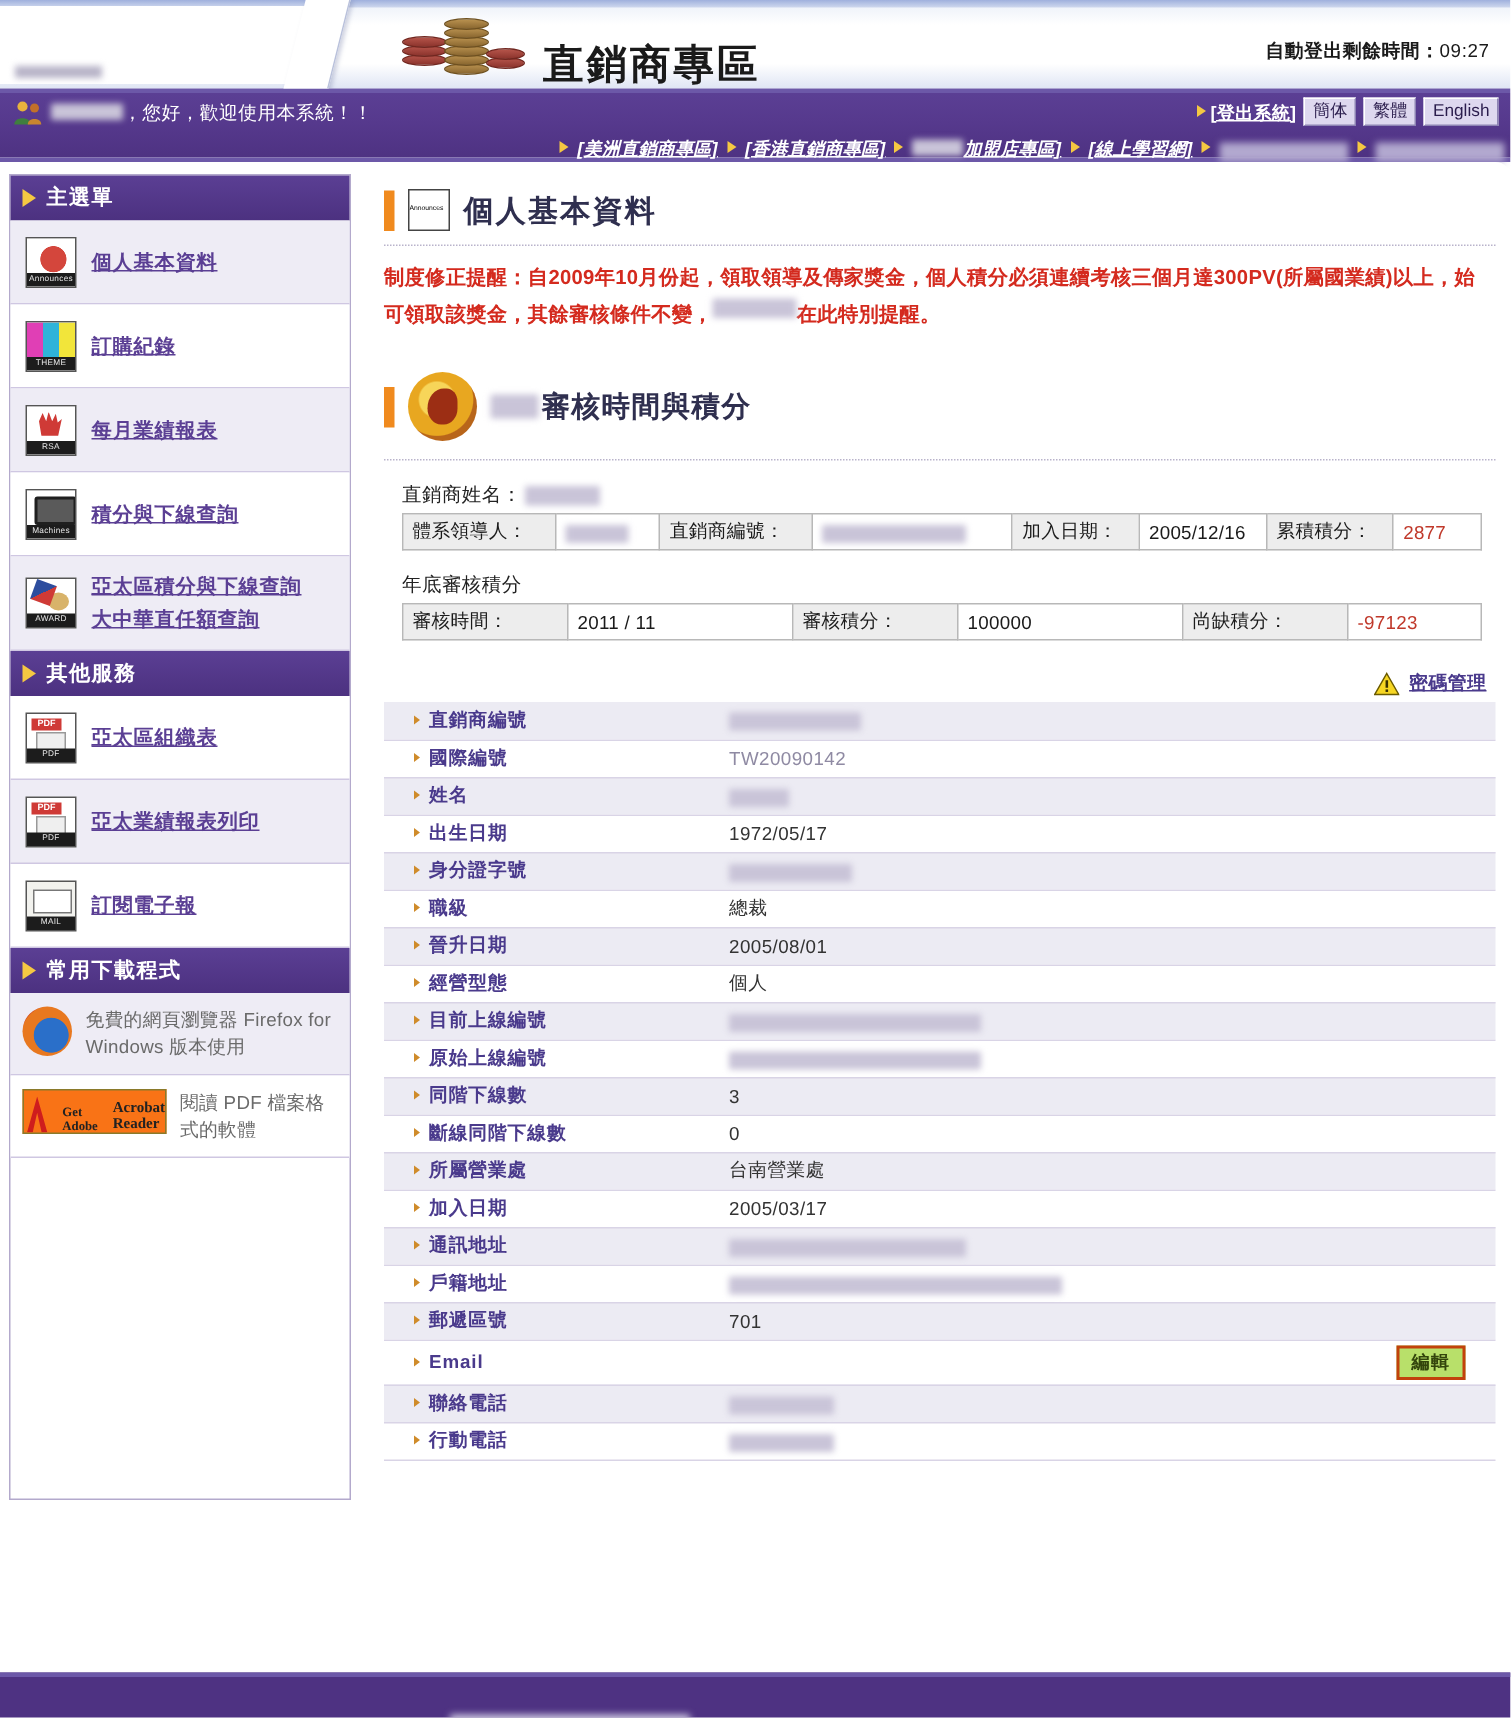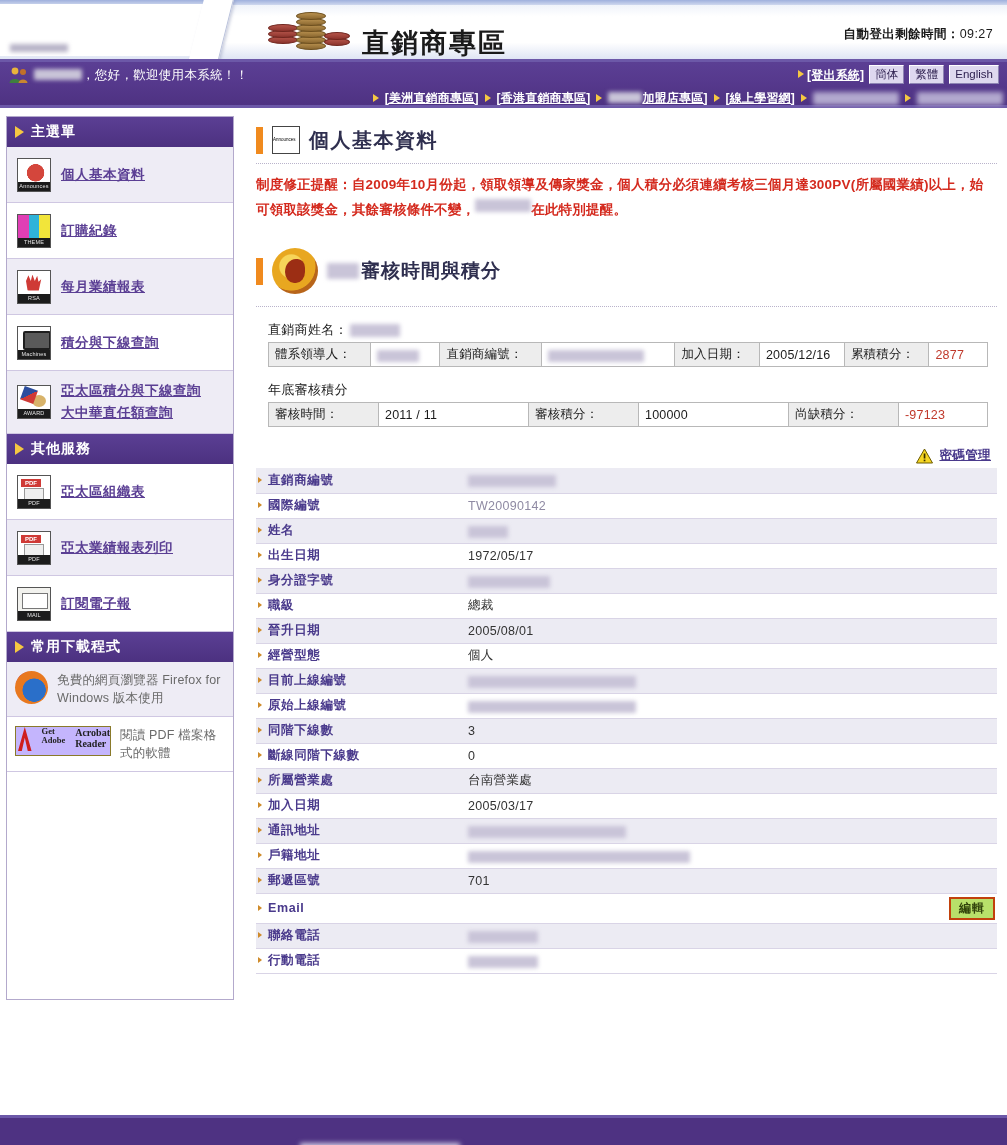--- a/index.html
+++ b/index.html
@@ -90,21 +90,21 @@
     border-left: 6px solid #f5c842; border-top: 4px solid transparent; border-bottom: 4px solid transparent;
     margin-right: 3px; vertical-align: 1px;
   }
   .lang-btn {
     display:inline-block; padding: 1px 5px; font-size: 11.5px; color:#2b1d4d;
     background: #ded8ef; border: 1px solid #ffffff; border-right-color:#8e84b4; border-bottom-color:#8e84b4;
     line-height: 15px;
   }
   .navlinks-row {
     position: absolute; left: 0; top: 26px; width: 1007px; height: 20px;
-    display: flex; align-items: center; justify-content: flex-end; padding-right: 4px;
+    display: flex; align-items: flex-end; justify-content: flex-end; padding-right: 4px; font-style: italic;
   }
   .navlink {
     color:#ffffff; font-size: 12px; font-weight: bold; text-decoration: underline; letter-spacing:.2px;
   }
   .navlink-sep { margin: 0 3px 0 6px; }
   .navlink .redact-sm { width: 34px; height: 11px; vertical-align: -1px; }
   .navlink.blurred { display:inline-block; width: 86px; height: 13px; background:#b2a8cf; filter: blur(2.4px); border-radius:1px;}
 
   
   .body-wrap {
@@ -186,22 +186,22 @@
     display:flex; align-items: flex-start; gap: 9px; padding: 9px 8px; border-bottom: 1px solid #cfc7e2;
     background:#eeecf5;
   }
   .side-dl-item.alt { background:#ffffff; }
   .dl-text { font-size: 12.5px; color:#6a6a6a; line-height: 18px; letter-spacing:.2px; }
   .firefox-ico {
     width: 33px; height: 33px; flex:0 0 33px; border-radius:50%;
     background: radial-gradient(circle at 58% 58%, #2a6fc9 0 42%, #e8781f 44% 72%, #d2491a 74% 100%);
   }
   .acro-ico {
-    width: 96px; height: 30px; flex:0 0 96px; background:#c4b5fd; border:1px solid #8a7a2a;
-    display:flex; align-items:flex-start; gap:10px; padding-left:2px;
+    width: 96px; height: 30px; flex:0 0 96px; background:#f97316; border:1px solid #8a7a2a;
+    display:flex; align-items:flex-end; gap:10px; padding-left:2px;
   }
   .acro-A {
     width: 22px; height: 24px; background:#cf1d1d;
     clip-path: polygon(50% 0,100% 100%,72% 100%,50% 45%,28% 100%,0 100%);
   }
   .acro-txt { font-size: 8.5px; font-weight: bold; color:#222; line-height:9px; font-family:"Liberation Serif",serif;}
 
   
   .main { flex: 1 1 auto; padding: 4px 4px 0 14px; }
   .page-title-row { display: flex; align-items: center; gap: 9px; padding-top: 6px; }
@@ -245,21 +245,21 @@
   .mt-val { background:#ffffff; }
   .mt-val.red { color: #c0392b; }
   .mt-val .redact-sm { width: 56px; height: 12px; vertical-align: -2px; }
 
   .pw-row { display:flex; justify-content:flex-end; align-items:center; gap:6px; margin-top: 20px; padding-right: 6px; }
   .warn-ico { width: 17px; height: 16px; position: relative; }
   .pw-link { color:#4a3a8c; font-size: 12.5px; font-weight:bold; text-decoration: underline; letter-spacing:.4px;}
 
   .info-table { border-collapse: collapse; width: 741px; margin-top: 4px; }
   .info-table tr { height: 25px; }
-  .info-table td { border-bottom: 1px solid #d9d4e6; padding: 3px 2px; vertical-align: middle; margin-left: 36px; }
+  .info-table td { border-bottom: 1px solid #d9d4e6; padding: 3px 20px; vertical-align: middle; margin-left: 36px; }
   .info-table tr.odd td { background: #ecebf3; }
   .info-table tr.even td { background: #ffffff; }
   .it-lbl {
     width: 210px; font-size: 12.5px; font-weight: bold; color: #4a3a8c; letter-spacing:.6px;
     white-space: nowrap;
   }
   .it-lbl .bullet {
     display:inline-block; width:0;height:0;
     border-left: 4px solid #cf8b2a; border-top: 3px solid transparent; border-bottom: 3px solid transparent;
     margin-right: 6px; vertical-align: 1px;

